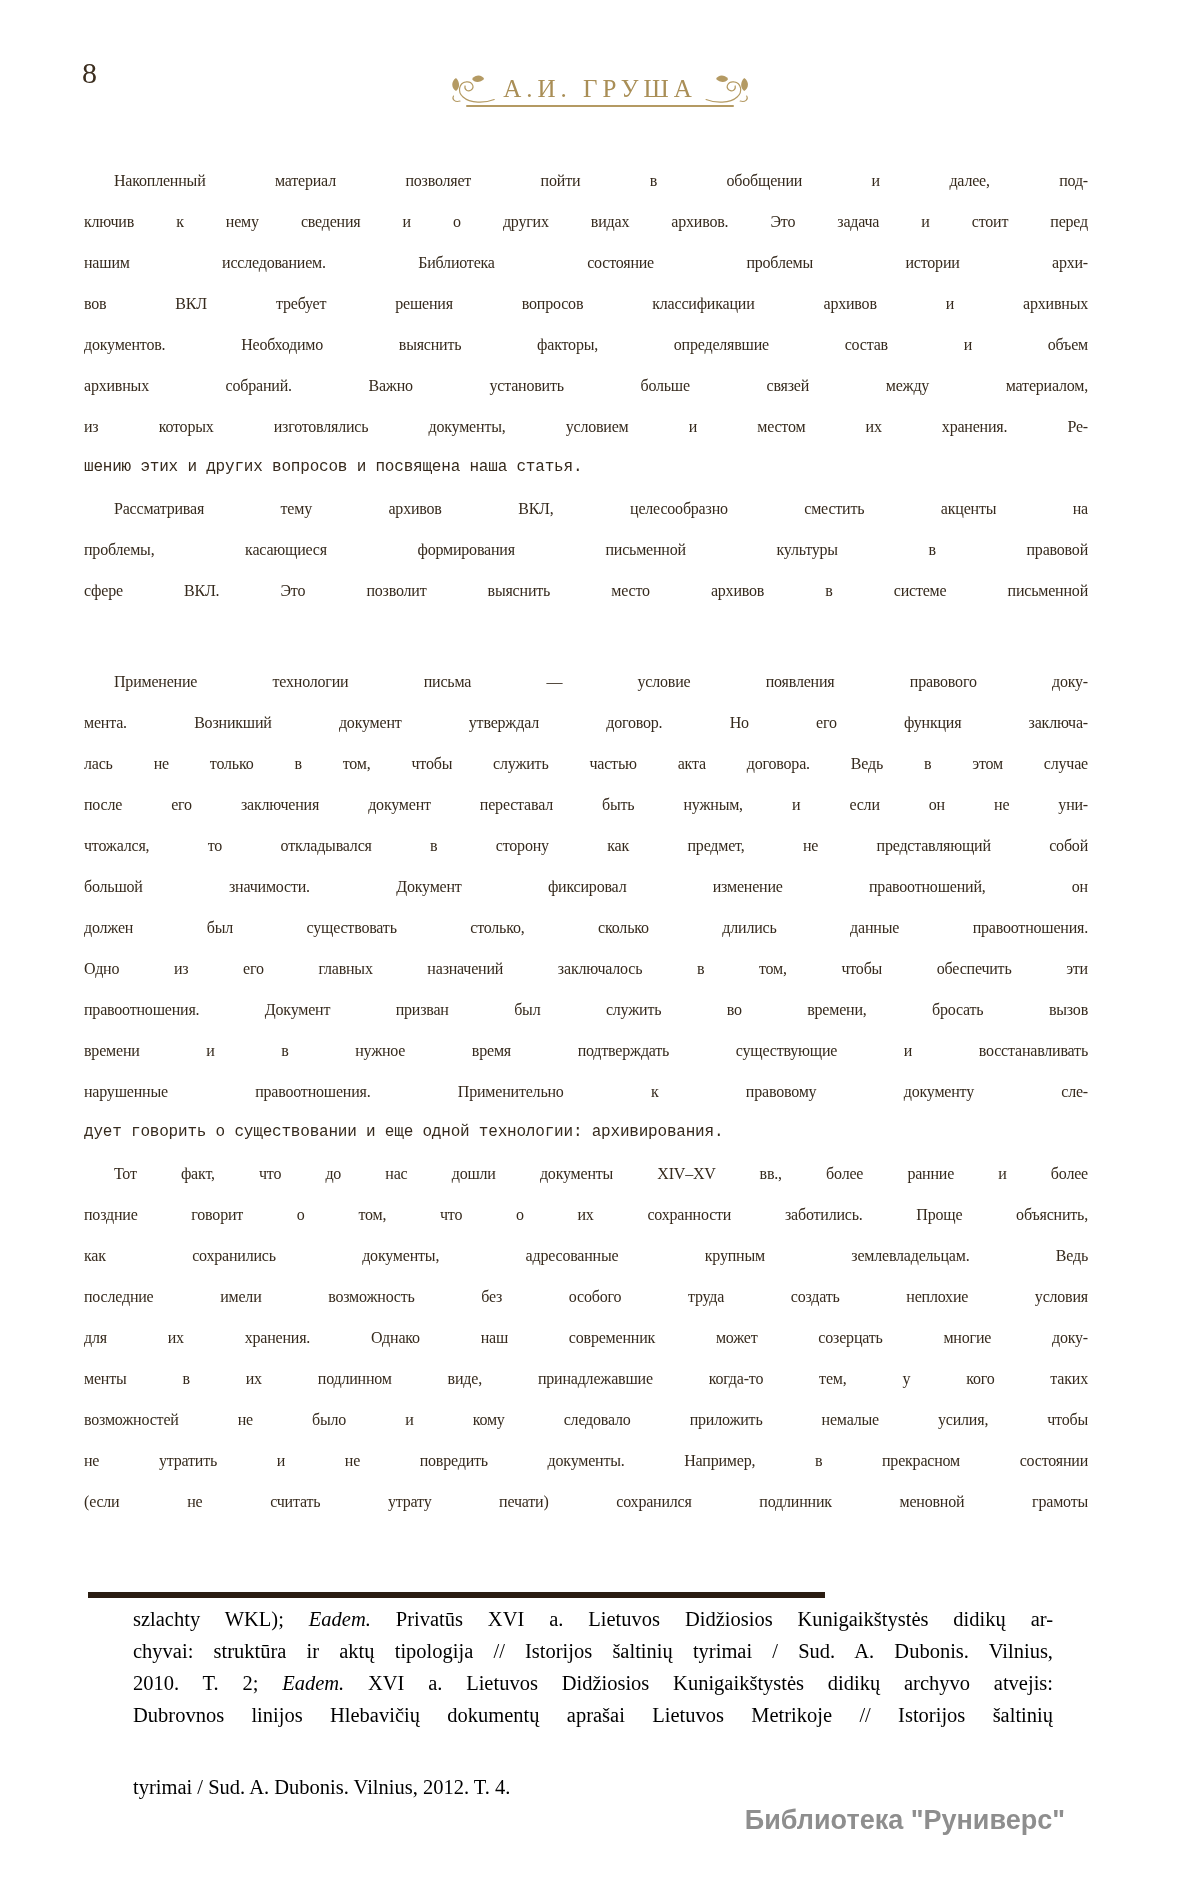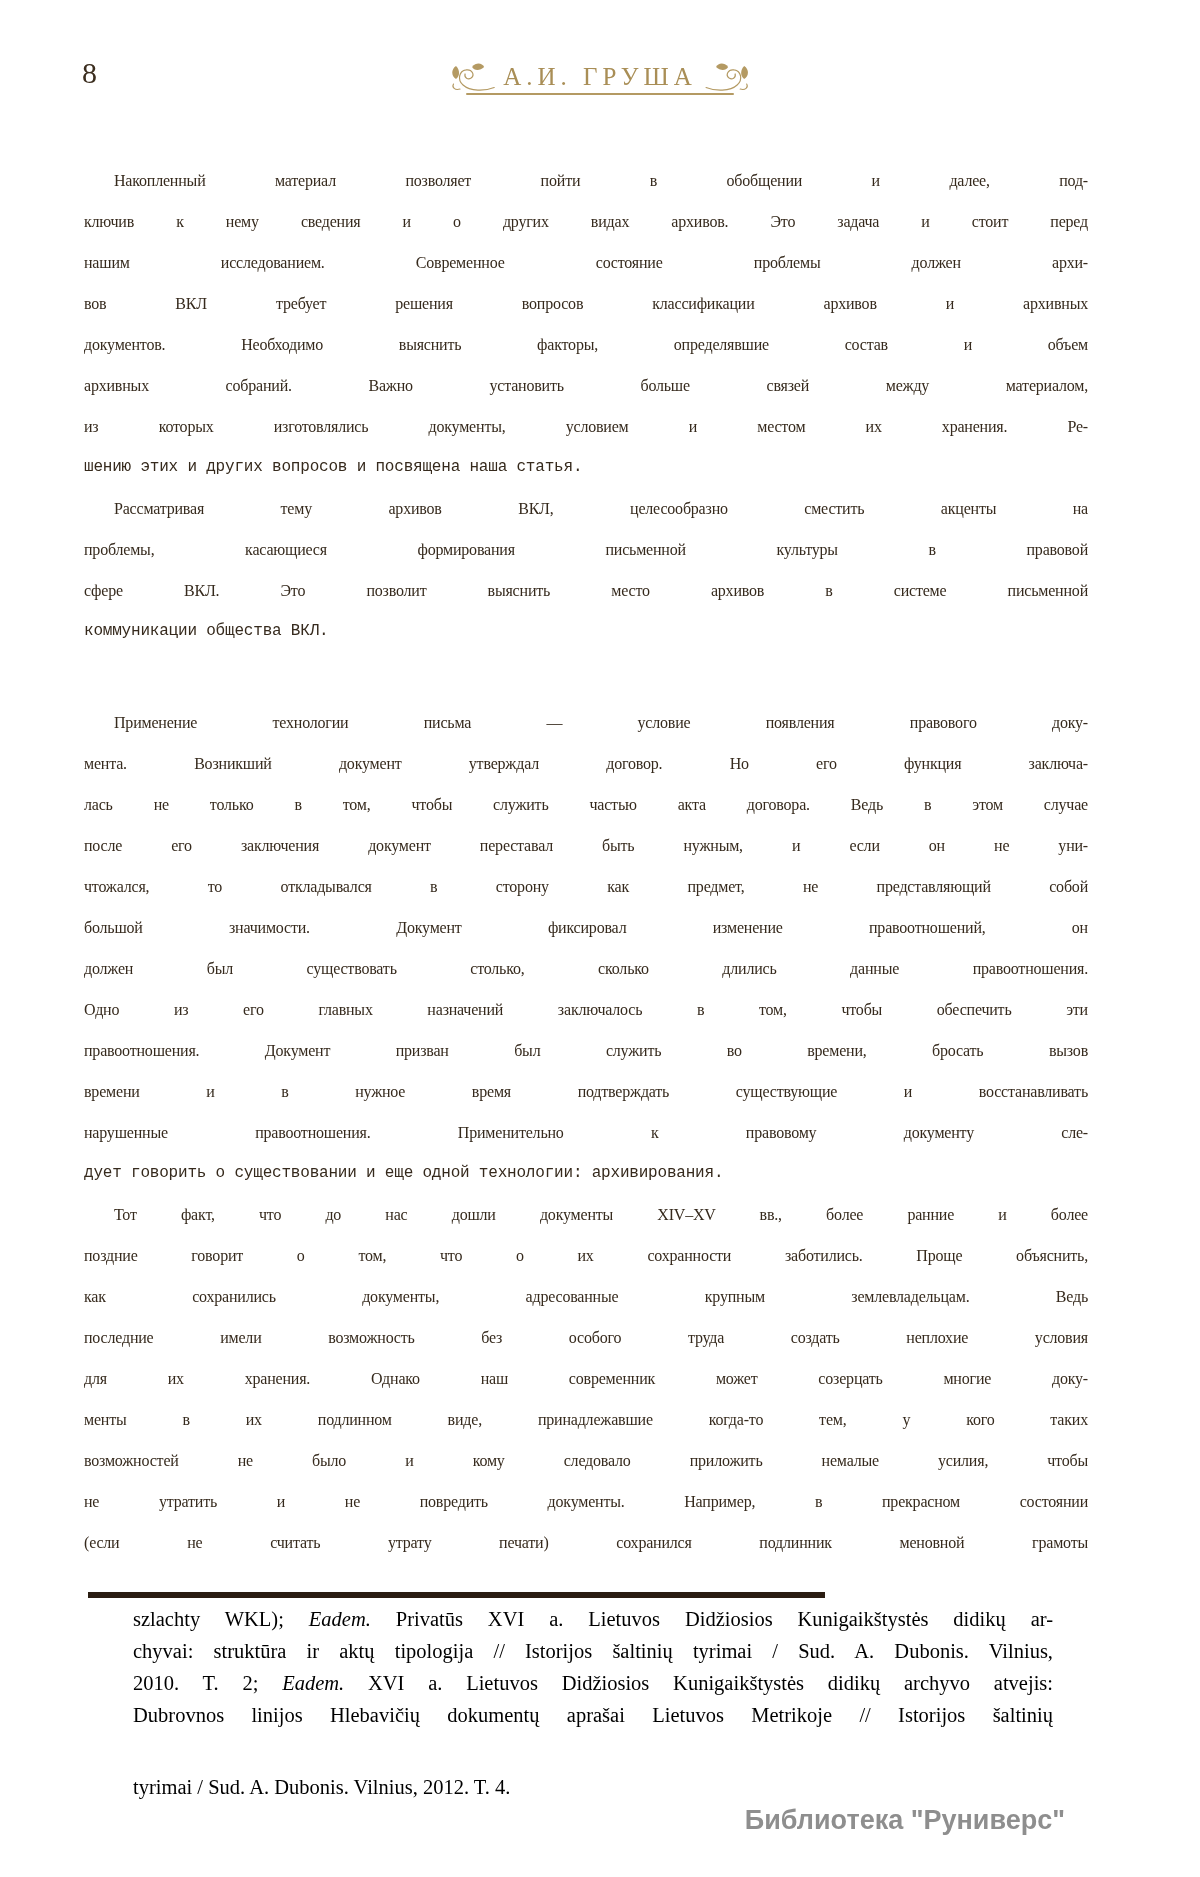--- a/index.html
+++ b/index.html
@@ -12,21 +12,21 @@
     font-family: "Liberation Serif", serif;
     color: #362a1d;
   }
 
   
   .page-number {
     position: absolute; left: 82px; top: 56px;
     font-size: 30px; line-height: 34px; color: #3c2e1f;
   }
   .ornament {
-    position: absolute; left: 450px; top: 40px;
+    position: absolute; left: 450px; top: 52px;
     width: 300px; height: 66px;
     display: flex; align-items: flex-end; justify-content: center;
   }
   .ornament .swash-line {
     position: absolute; left: 16px; right: 16px; bottom: 11px;
     height: 2px; background: #b49a63; border-radius: 2px;
   }
   .ornament svg { display: block; position: relative; }
   .running-title {
     position: relative;
@@ -93,32 +93,31 @@
       <path d="M44,10 C52,0 64,2 68,10 C60,18 48,18 44,10 Z" fill="#b49a63"></path>
       <path d="M12,34 C2,28 2,14 12,8 C20,16 20,28 12,34 Z" fill="#b49a63"></path>
       <path d="M20,54 C10,57 3,51 7,44" fill="none" stroke="#b49a63" stroke-width="2.2" stroke-linecap="round"></path>
     </svg>
   </div>
 
   <div class="body-text">
       <div class="paragraph">
         <div class="line first">Накопленный материал позволяет пойти в обобщении и далее, под-</div>
         <div class="line">ключив к нему сведения и о других видах архивов. Это задача и стоит перед</div>
-        <div class="line">нашим исследованием. Современное состояние проблемы должен архи-</div>
+        <div class="line">нашим исследованием. Библиотека состояние проблемы истории архи-</div>
         <div class="line">вов ВКЛ требует решения вопросов классификации архивов и архивных</div>
         <div class="line">документов. Необходимо выяснить факторы, определявшие состав и объем</div>
         <div class="line">архивных собраний. Важно установить больше связей между материалом,</div>
         <div class="line">из которых изготовлялись документы, условием и местом их хранения. Ре-</div>
         <div class="line endline">шению этих и других вопросов и посвящена наша статья.</div>
       </div>
       <div class="paragraph">
         <div class="line first">Рассматривая тему архивов ВКЛ, целесообразно сместить акценты на</div>
         <div class="line">проблемы, касающиеся формирования письменной культуры в правовой</div>
         <div class="line">сфере ВКЛ. Это позволит выяснить место архивов в системе письменной</div>
-        <div class="line endline">коммуникации общества ВКЛ.</div>
       </div>
       <div class="paragraph gap-before">
         <div class="line first">Применение технологии письма — условие появления правового доку-</div>
         <div class="line">мента. Возникший документ утверждал договор. Но его функция заключа-</div>
         <div class="line">лась не только в том, чтобы служить частью акта договора. Ведь в этом случае</div>
         <div class="line">после его заключения документ переставал быть нужным, и если он не уни-</div>
         <div class="line">чтожался, то откладывался в сторону как предмет, не представляющий собой</div>
         <div class="line">большой значимости. Документ фиксировал изменение правоотношений, он</div>
         <div class="line">должен был существовать столько, сколько длились данные правоотношения.</div>
         <div class="line">Одно из его главных назначений заключалось в том, чтобы обеспечить эти</div>

